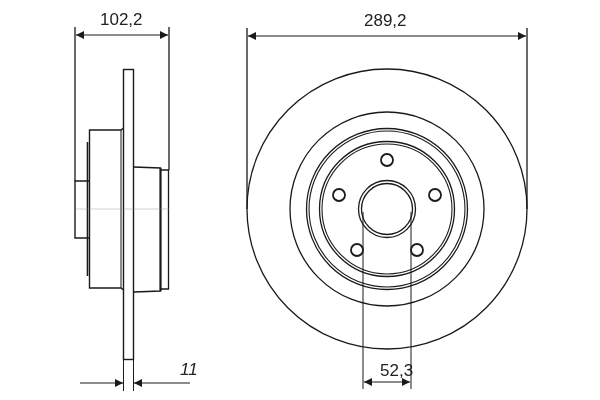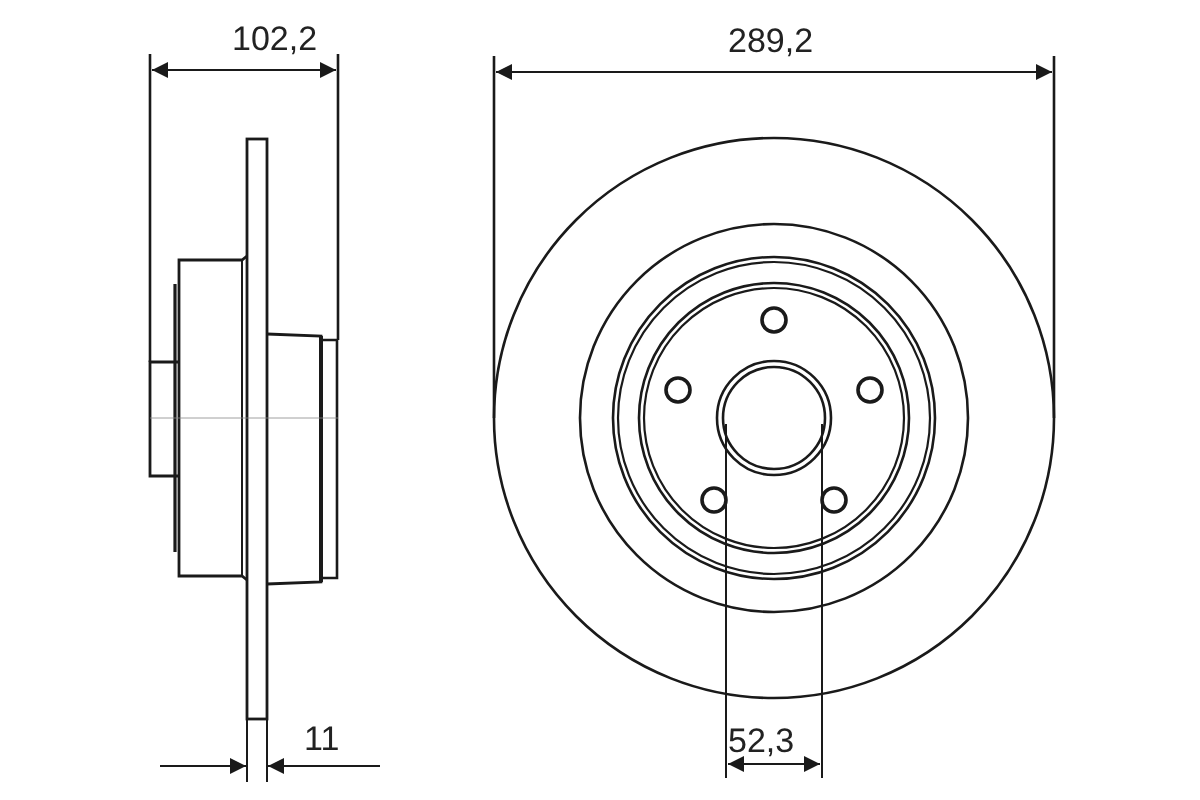--- a/index.html
+++ b/index.html
@@ -68,16 +68,16 @@
     <circle cx="435" cy="195" r="6" stroke-width="1.8"></circle>
     <circle cx="357" cy="250" r="6" stroke-width="1.8"></circle>
     <circle cx="417" cy="250" r="6" stroke-width="1.8"></circle>
 
     <line x1="363" y1="212" x2="363" y2="389" stroke-width="1"></line>
     <line x1="411" y1="212" x2="411" y2="389" stroke-width="1"></line>
     <line x1="364" y1="382" x2="410" y2="382" marker-start="url(#arrow)" marker-end="url(#arrow)" stroke-width="1"></line>
   </g>
 </svg>
 
-<div class="dim-text" style="left:116px; top:11px;">102,2</div>
+<div class="dim-text" style="left:100px; top:11px;">102,2</div>
 <div class="dim-text" style="left:364px; top:12px;">289,2</div>
-<div class="dim-text" style="left:152px; top:361px;">11</div>
-<div class="dim-text" style="left:364px; top:362px;">52,3</div>
+<div class="dim-text" style="left:180px; top:361px;font-style:italic;">11</div>
+<div class="dim-text" style="left:380px; top:362px;">52,3</div>
 
 </body></html>

